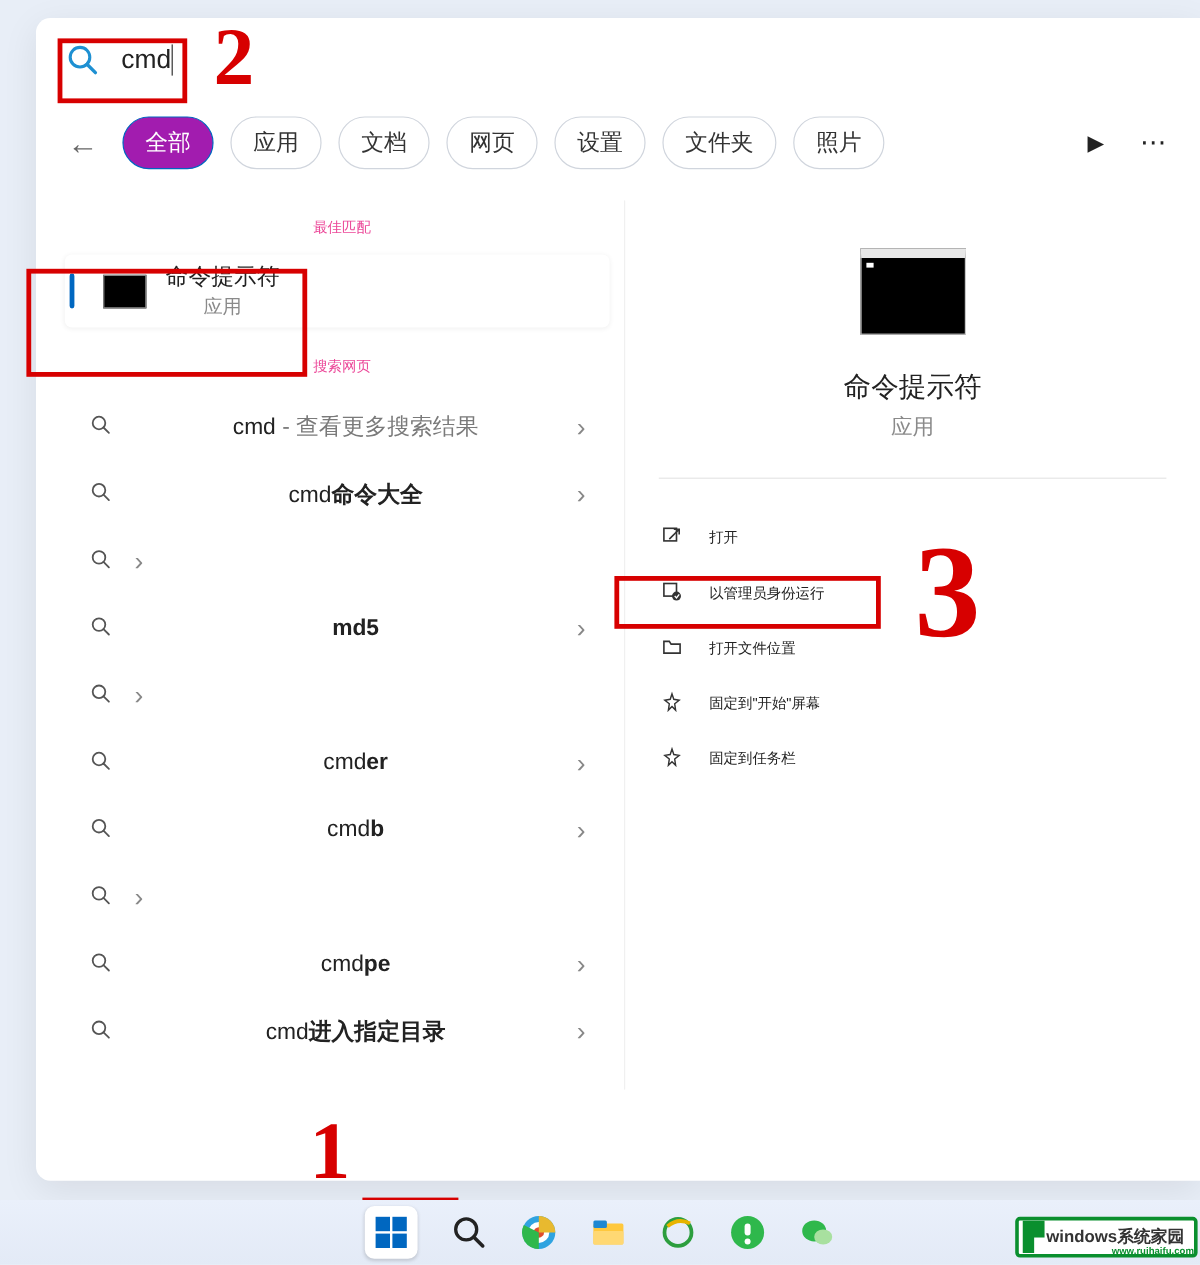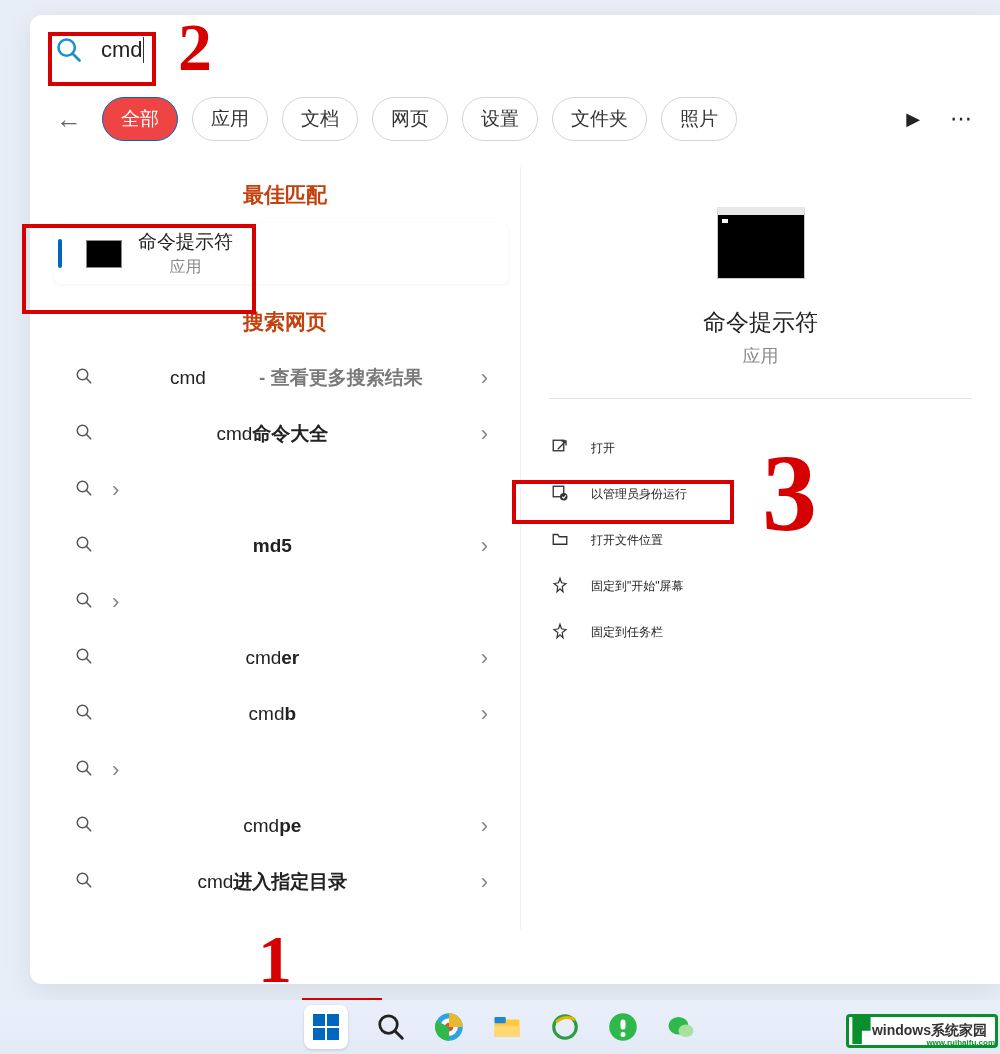--- a/index.html
+++ b/index.html
@@ -5,39 +5,39 @@
   * { box-sizing: border-box; margin: 0; padding: 0; font-family: "Segoe UI", "Microsoft YaHei", sans-serif; }
   body { width: 1000px; height: 1054px; background: #E8EEF7; overflow: hidden; position: relative; }
   .panel { position: absolute; left: 30px; top: 15px; right: 0; bottom: 70px; background: #fff; border-radius: 12px 0 0 12px; box-shadow: 0 8px 30px rgba(0,0,0,0.08); overflow: hidden; text-align: center; }
   .search-row { display: flex; align-items: center; height: 70px; padding: 0 25px; }
   .search-icon-wrap { width: 28px; height: 28px; margin-right: 18px; }
   .search-input { border: none; outline: none; font-size: 22px; flex: 1; color: #222; }
   .search-caret { width:1px; height:26px; background:#333; display:inline-block; vertical-align:middle; }
   .tab-row { display: flex; align-items: center; gap: 14px; padding: 12px 20px 16px 20px; border-bottom: 0; height: 72px; }
   .back-arrow { color: #666; font-size: 26px; padding: 0 6px; }
   .tab { padding: 8px 18px; border: 1px solid #D0D5DD; border-radius: 22px; font-size: 19px; color: #333; background:#fff; cursor:pointer; }
-  .tab.active { background: #ef4444; color: #fff; border-color: #0067C0; }
+  .tab.active { background: #a21caf; color: #fff; border-color: #0067C0; }
   .tab-spacer { flex: 1; }
   .preview-glyph { font-size: 18px; color:#222; padding:0 8px; }
   .more-glyph { font-size: 22px; color:#222; padding:0 8px; }
   .content { display:flex; }
   .left-col { width: 490px; padding: 18px 12px 20px 24px; }
   .right-col { flex:1; border-left: 1px solid #F0F0F0; margin-top: 10px; padding: 40px 0 0 0; }
-  .section-label { font-size: 21px; font-weight: 700; color:#c2410c; margin: 6px 0 14px 8px; }
+  .section-label { font-size: 12px; font-weight: 400; color:#ec4899; margin: 6px 0 14px 8px; }
   .best-match { display:flex; align-items:center; background:#fff; border-radius:6px; padding: 6px 10px; position:relative; box-shadow: 0 1px 4px rgba(0,0,0,0.06); margin: 0 0 24px 0; }
   .best-match .accent { position:absolute; left:4px; top:16px; bottom:16px; width:4px; background:#0067C0; border-radius:2px; margin-right:12px; }
   .cmd-thumb { width: 36px; height: 28px; background:#000; border:1px solid #888; margin: 0 16px 0 22px; }
   .bm-title { font-size: 19px; color:#222; }
   .bm-sub { font-size: 16px; color:#8a8a8a; margin-top:2px; }
   .web-list { margin-top: 8px; }
   .web-item { display:flex; align-items:center; height: 56px; padding-left: 20px; cursor:pointer; }
   .web-icon { width: 20px; color:#555; margin-right: 18px; font-size:18px; }
   .web-text { flex:1; font-size: 19px; color:#222; }
   .web-text .bold { font-weight:700; }
-  .web-sub { color:#7a7a7a; font-weight:700;padding-left:48px; }
+  .web-sub { color:#7a7a7a; font-weight:400; }
   .chev { color:#888; font-size:22px; padding-right:20px; }
   .right-preview { display:flex; flex-direction:column; align-items:center; padding-bottom: 30px; border-bottom:1px solid #E5E5E5; margin: 0 28px 20px 28px; }
   .preview-thumb { width: 88px; height: 72px; background:#000; border:1px solid #C8C8C8; border-top:8px solid #E8E8E8; margin-bottom: 28px; position:relative; }
   .preview-thumb::before{ content:""; position:absolute; left:4px; top:4px; width:6px; height:4px; background:#fff; }
   .preview-title { font-size: 23px; color:#222; margin-bottom:6px; }
   .preview-sub { font-size: 18px; color:#8a8a8a; }
   .actions { padding: 6px 28px; }
   .action-item { display:flex; align-items:center; height:46px; font-size:12px; color:#222; cursor:pointer; }
   .action-item .aicon { width:22px; text-align:center; margin-right:20px; }
   .taskbar { position:absolute; left:0; right:0; bottom:0; height:54px; background:linear-gradient(#EAF0FB,#E3EAF6); display:flex; align-items:center; justify-content:center; gap:28px; }

